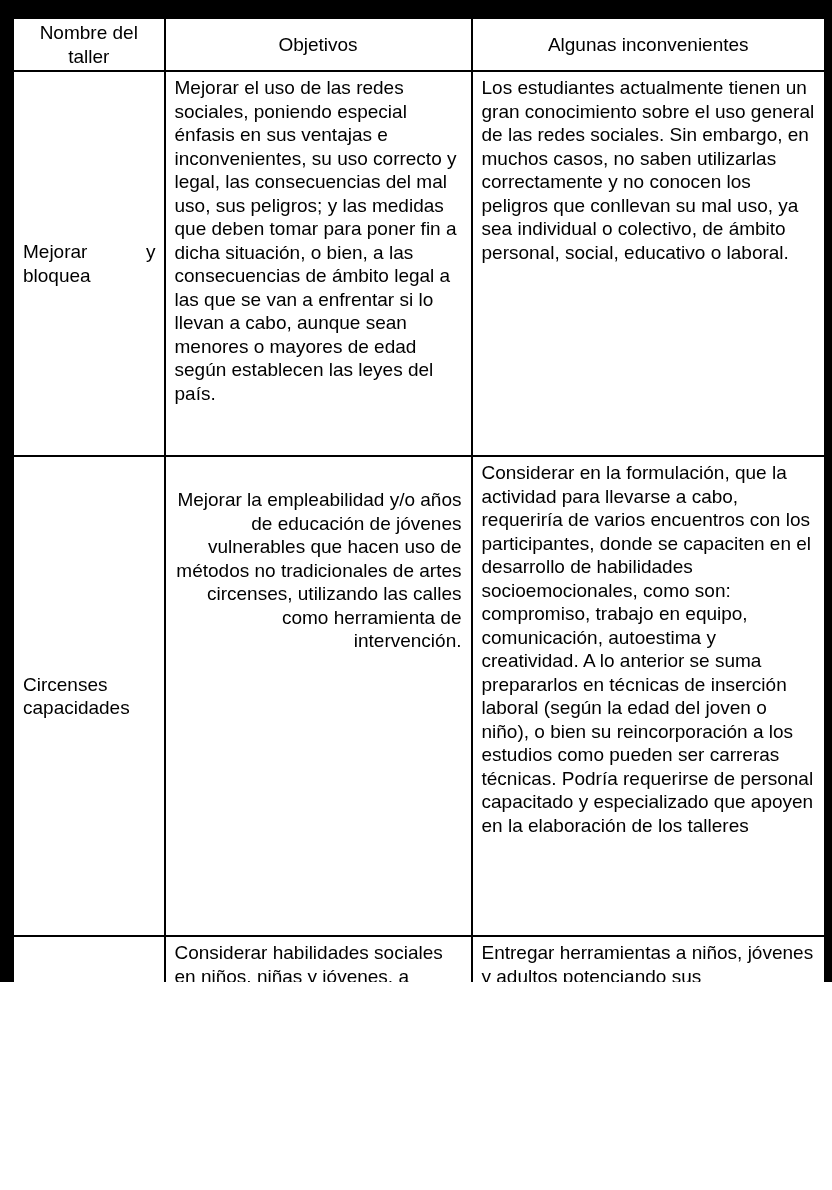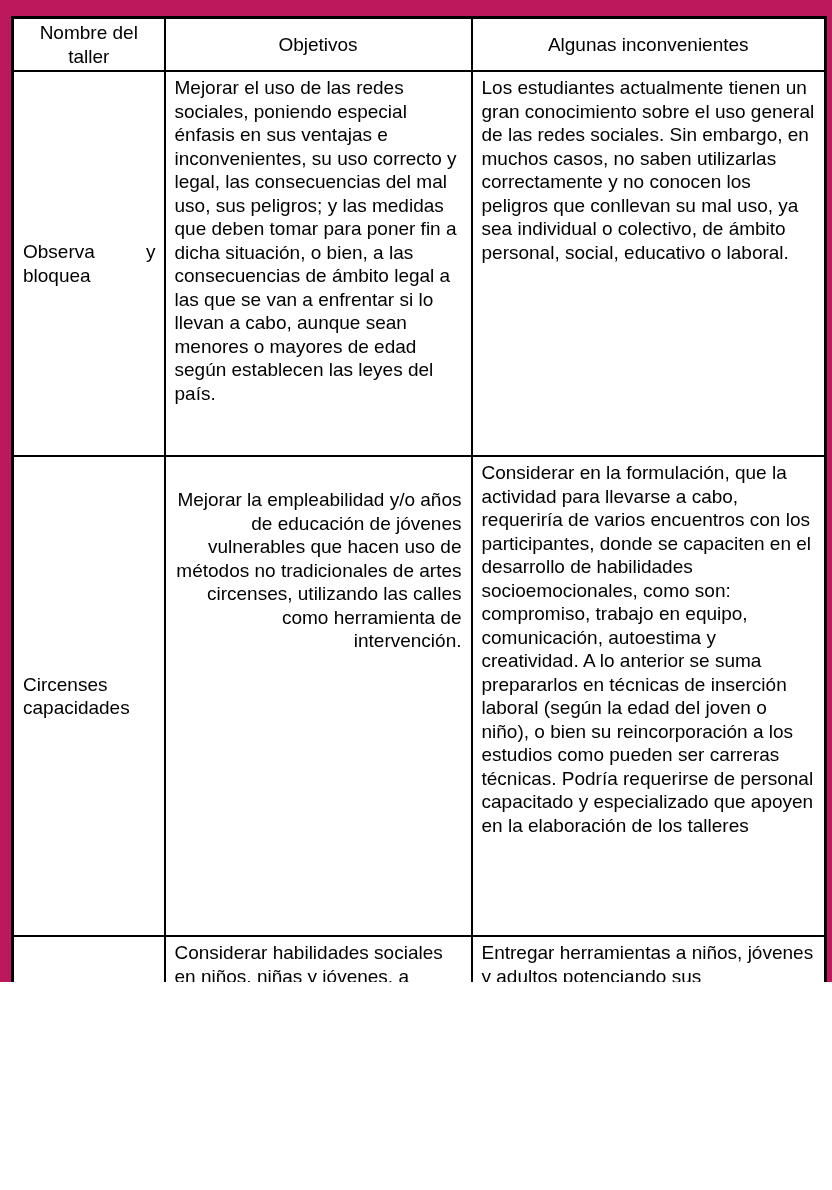--- a/index.html
+++ b/index.html
@@ -4,21 +4,21 @@
 <style>
   html, body {
     margin: 0;
     padding: 0;
     background: #ffffff;
   }
   .page {
     position: relative;
     width: 832px;
     height: 982px;
-    background: #be185d;
+    background: #000000;
     font-family: "Liberation Sans", sans-serif;
     color: #000000;
   }
   table.workshop-table {
     position: absolute;
     left: 11px;
     top: 16px;
     width: 813px;
     border-collapse: collapse;
     table-layout: fixed;
@@ -68,21 +68,21 @@
     </colgroup>
     <thead>
       <tr>
         <th>Nombre del taller</th>
         <th>Objetivos</th>
         <th>Algunas inconvenientes</th>
       </tr>
     </thead>
     <tbody>
       <tr class="row-1">
-        <td class="name-cell">Observa y bloquea</td>
+        <td class="name-cell">Mejorar y bloquea</td>
         <td class="text-cell">Mejorar el uso de las redes sociales, poniendo especial énfasis en sus ventajas e inconvenientes, su uso correcto y legal, las consecuencias del mal uso, sus peligros; y las medidas que deben tomar para poner fin a dicha situación, o bien, a las consecuencias de ámbito legal a las que se van a enfrentar si lo llevan a cabo, aunque sean menores o mayores de edad según establecen las leyes del país.</td>
         <td class="text-cell">Los estudiantes actualmente tienen un gran conocimiento sobre el uso general de las redes sociales. Sin embargo, en muchos casos, no saben utilizarlas correctamente y no conocen los peligros que conllevan su mal uso, ya sea individual o colectivo, de ámbito personal, social, educativo o laboral.</td>
       </tr>
       <tr class="row-2">
         <td class="name-cell">Circenses capacidades</td>
         <td class="text-cell lead-gap">Mejorar la empleabilidad y/o años de educación de jóvenes vulnerables que hacen uso de métodos no tradicionales de artes circenses, utilizando las calles como herramienta de intervención.</td>
         <td class="text-cell">Considerar en la formulación, que la actividad para llevarse a cabo, requeriría de varios encuentros con los participantes, donde se capaciten en el desarrollo de habilidades socioemocionales, como son: compromiso, trabajo en equipo, comunicación, autoestima y creatividad.  A lo anterior se suma prepararlos en técnicas de inserción laboral (según la edad del joven o niño), o bien su reincorporación a los estudios como pueden ser carreras técnicas. Podría requerirse de personal capacitado y especializado que apoyen en la elaboración de los talleres</td>
       </tr>
       <tr class="row-3">
         <td class="name-cell">Fortaleciendo mi varios</td>

